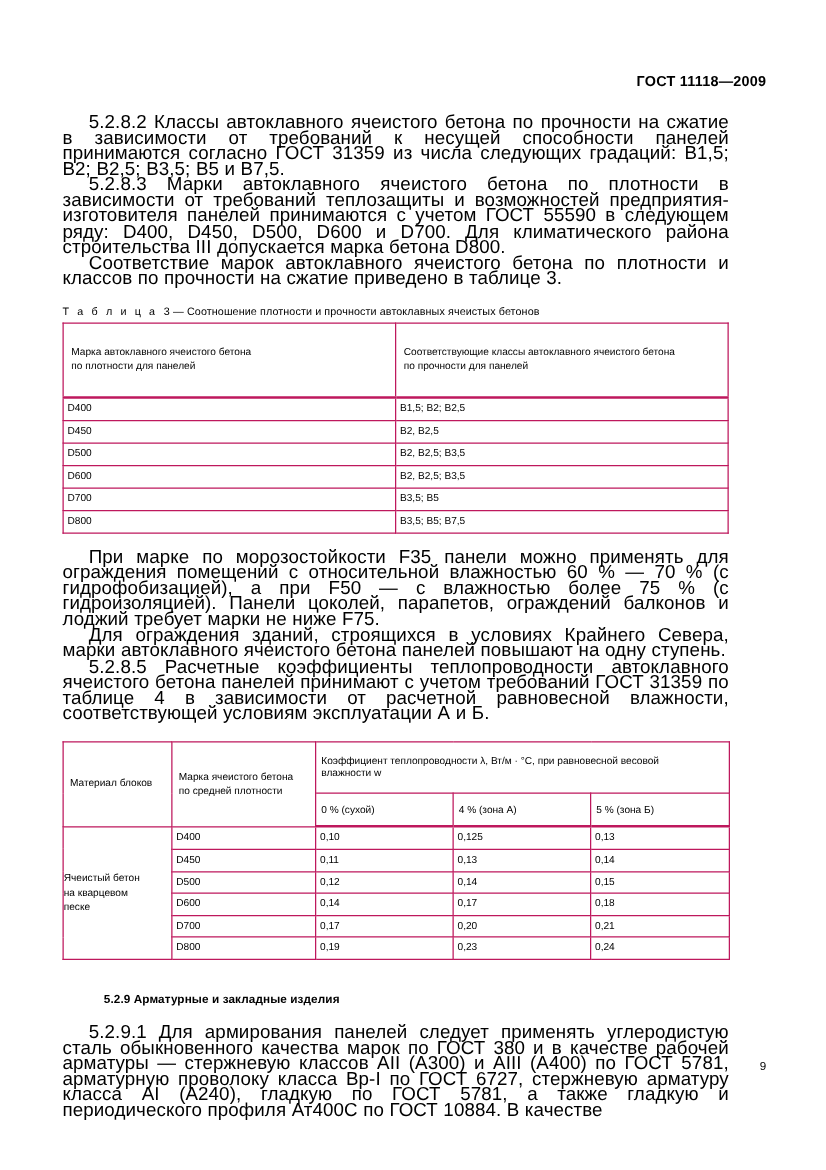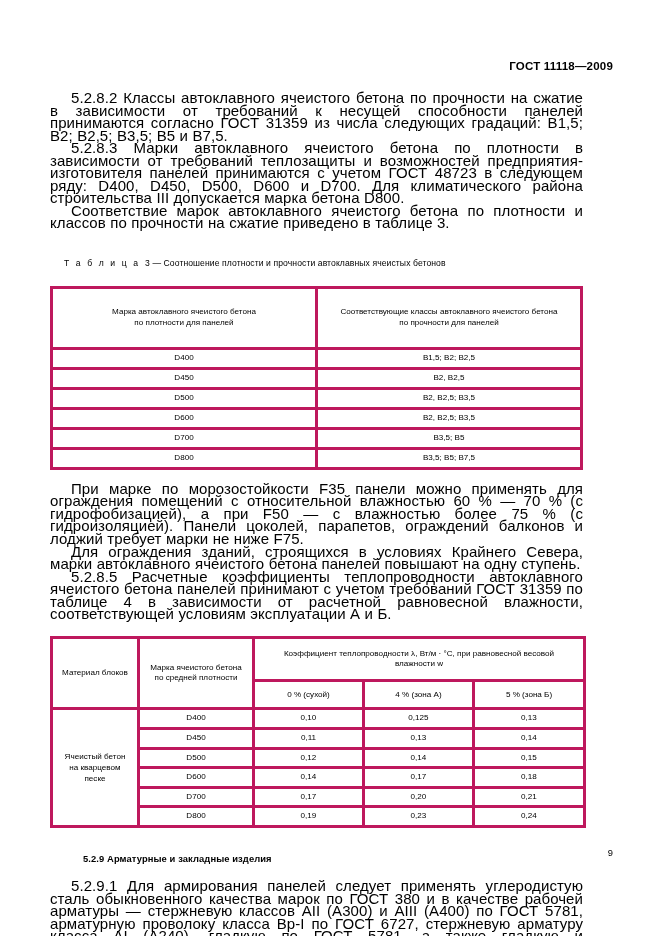--- a/index.html
+++ b/index.html
@@ -53,40 +53,40 @@
     hyphens: none;
   }
 
   .blockgap { height: 12.6px; }
   .blockgap-xs { height: 3px; }
 
   
   .tbl-caption {
     font-size: 8.6px;
     line-height: 12px;
-    margin: 14px;
+    margin: 0;
     text-align: left;
     letter-spacing: 0.01em;
   }
   .tbl-caption .spaced {
     letter-spacing: 2.1px;
   }
 
   
   table.gost {
     border-collapse: collapse;
     width: 533px;
     table-layout: fixed;
     font-size: 8.1px;
     margin: 0;
   }
   table.gost td, table.gost th {
-    border: 3px solid #be185d;
+    border: 1px solid #be185d;
     padding: 0;
-    text-align: center;
+    text-align: left;
     vertical-align: middle;
     font-weight: normal;
     line-height: 10.6px;
   }
   table.gost .hdr-cell {
     padding: 7px 6px 7px 6px;
   }
   table.gost .row-cell {
     height: 17.1px;
     padding: 0 3px;
@@ -104,21 +104,21 @@
   
   #table4 col.m1 { width: 87px; }
   #table4 col.m2 { width: 115px; }
   #table4 col.m3 { width: 110px; }
   #table4 col.m4 { width: 110px; }
   #table4 col.m5 { width: 111px; }
   #table4 td.matcol {
     line-height: 11.4px;
   }
   #table4 .hdr-top { height: 34px; padding: 3px 4px; }
-  #table4 .hdr-sub { height: 21px; padding: 2px 16px; }
+  #table4 .hdr-sub { height: 21px; padding: 2px 4px; }
   #table4 .hdr-span2 { height: 55px; padding: 3px 5px; }
   #table4 .row-cell { height: 16.6px; }
 
   
   h3.section-head {
     font-size: 9.4px;
     font-weight: bold;
     margin: 12px;
     line-height: 12.5px;
     text-indent: 21px;
@@ -137,21 +137,21 @@
 </head>
 <body>
 
 <div class="page">
 
   <div class="doc-header">ГОСТ 11118—2009</div>
 
   <div class="content">
 
     <p class="para">5.2.8.2  Классы автоклавного ячеистого бетона по прочности на сжатие в зависимости от требований к несущей способности панелей принимаются согласно ГОСТ 31359 из числа следующих градаций: В1,5; В2; В2,5; В3,5; В5 и В7,5.</p>
-    <p class="para">5.2.8.3  Марки автоклавного ячеистого бетона по плотности в зависимости от требований теплозащиты и возможностей предприятия-изготовителя панелей принимаются с учетом ГОСТ 48723 в следующем ряду: D400, D450, D500, D600 и D700. Для климатического района строительства III допускается марка бетона D800.</p>
+    <p class="para">5.2.8.3  Марки автоклавного ячеистого бетона по плотности в зависимости от требований теплозащиты и возможностей предприятия-изготовителя панелей принимаются с учетом ГОСТ 55590 в следующем ряду: D400, D450, D500, D600 и D700. Для климатического района строительства III допускается марка бетона D800.</p>
     <p class="para">Соответствие марок автоклавного ячеистого бетона по плотности и классов по прочности на сжатие приведено в таблице 3.</p>
 
     <div class="blockgap"></div>
 
     <p class="tbl-caption">
       <span class="spaced">Т а б л и ц а</span>&nbsp;&nbsp;<span>3</span>&nbsp;<span>— Соотношение плотности и прочности автоклавных ячеистых бетонов</span>
     </p>
 
     <div class="blockgap-xs"></div>
 

